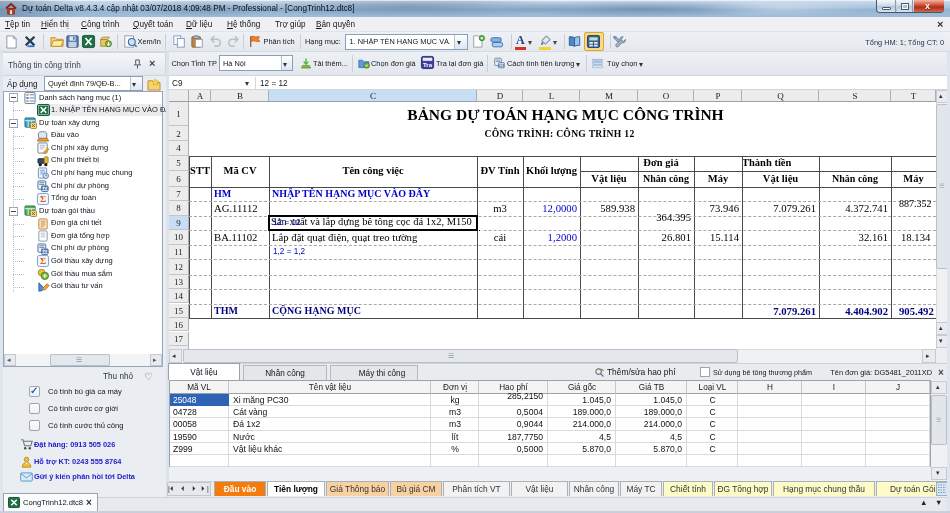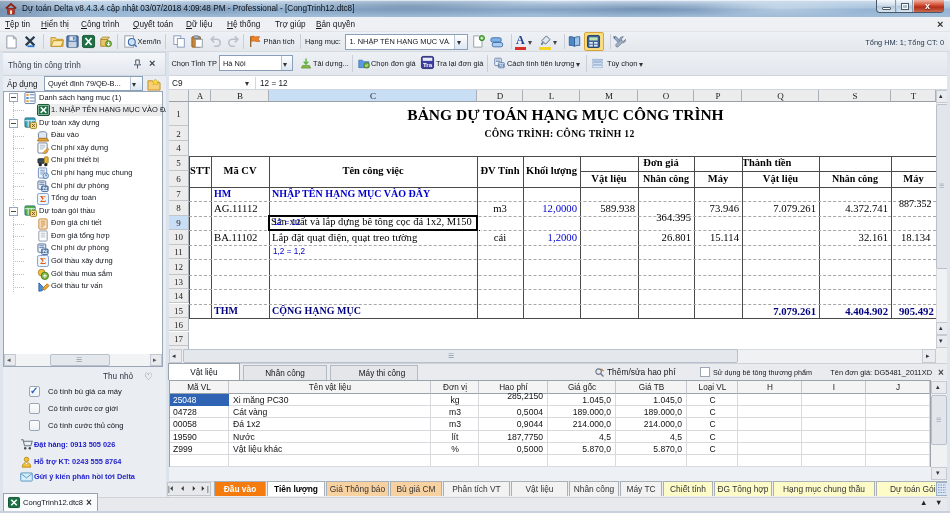--- a/index.html
+++ b/index.html
@@ -323,21 +323,21 @@
 <div style="left:169px;top:52px;width:781px;height:24px;background:linear-gradient(180deg,#edf0f4,#e3e7ed);border-bottom:1px solid #cfd6e0;"></div>
 <div style="left:171.5px;top:60px;font-size:7.4px;color:#12161c;">Chọn Tỉnh TP</div>
 <div style="left:219px;top:55px;width:74px;height:16px;background:#fff;border:1px solid #8aa0b8;"></div>
 <div style="left:223px;top:60px;font-size:7.4px;color:#12161c;">Hà Nội</div>
 <div style="left:281px;top:56px;width:11px;height:14px;background:linear-gradient(180deg,#fdfeff,#dce6f2);border-left:1px solid #b6c4d4;"></div>
 <div style="left:283px;top:60px;font-size:8px;color:#333;">▾</div>
 <svg style="left:301px;top:57px" width="10" height="13" viewBox="0 0 13 15">
     <path d="M6.5 1 v7 M3.5 5 L6.5 8.5 L9.5 5" stroke="#57b33e" stroke-width="1.8" fill="none"></path>
     <path d="M2 10 h9 l1.5 3.5 h-12 z" fill="#7cb93e" stroke="#4d7d1d" stroke-width="0.7"></path>
   </svg>
-<div style="left:313px;top:60px;font-size:7.4px;color:#12161c;">Tải dựng...</div>
+<div style="left:313px;top:60px;font-size:7.4px;color:#12161c;">Tải thêm...</div>
 <div style="left:352px;top:55px;width:1px;height:17px;background:#c9cfd9;"></div>
 <svg style="left:358px;top:58px" width="12" height="11" viewBox="0 0 16 13">
     <path d="M1 2 h5 l1.5 2 H14.5 v8 H1 z" fill="#5a9ae0" stroke="#2a62a8" stroke-width="0.8"></path>
     <circle cx="11.5" cy="9" r="3.6" fill="#7cb93e" stroke="#3d6d15"></circle>
     <path d="M9.8 9 l1.3 1.4 2-2.6" stroke="#fff" stroke-width="1" fill="none"></path>
   </svg>
 <div style="left:371px;top:60px;font-size:7.4px;color:#12161c;">Chọn đơn giá</div>
 <svg style="left:421px;top:56px" width="13" height="13" viewBox="0 0 15 15">
     <rect x="0.5" y="0.5" width="14" height="14" rx="2" fill="#3f3f9f" stroke="#24246a"></rect>
     <rect x="2" y="2" width="11" height="3.6" fill="#e8ecf6"></rect>

